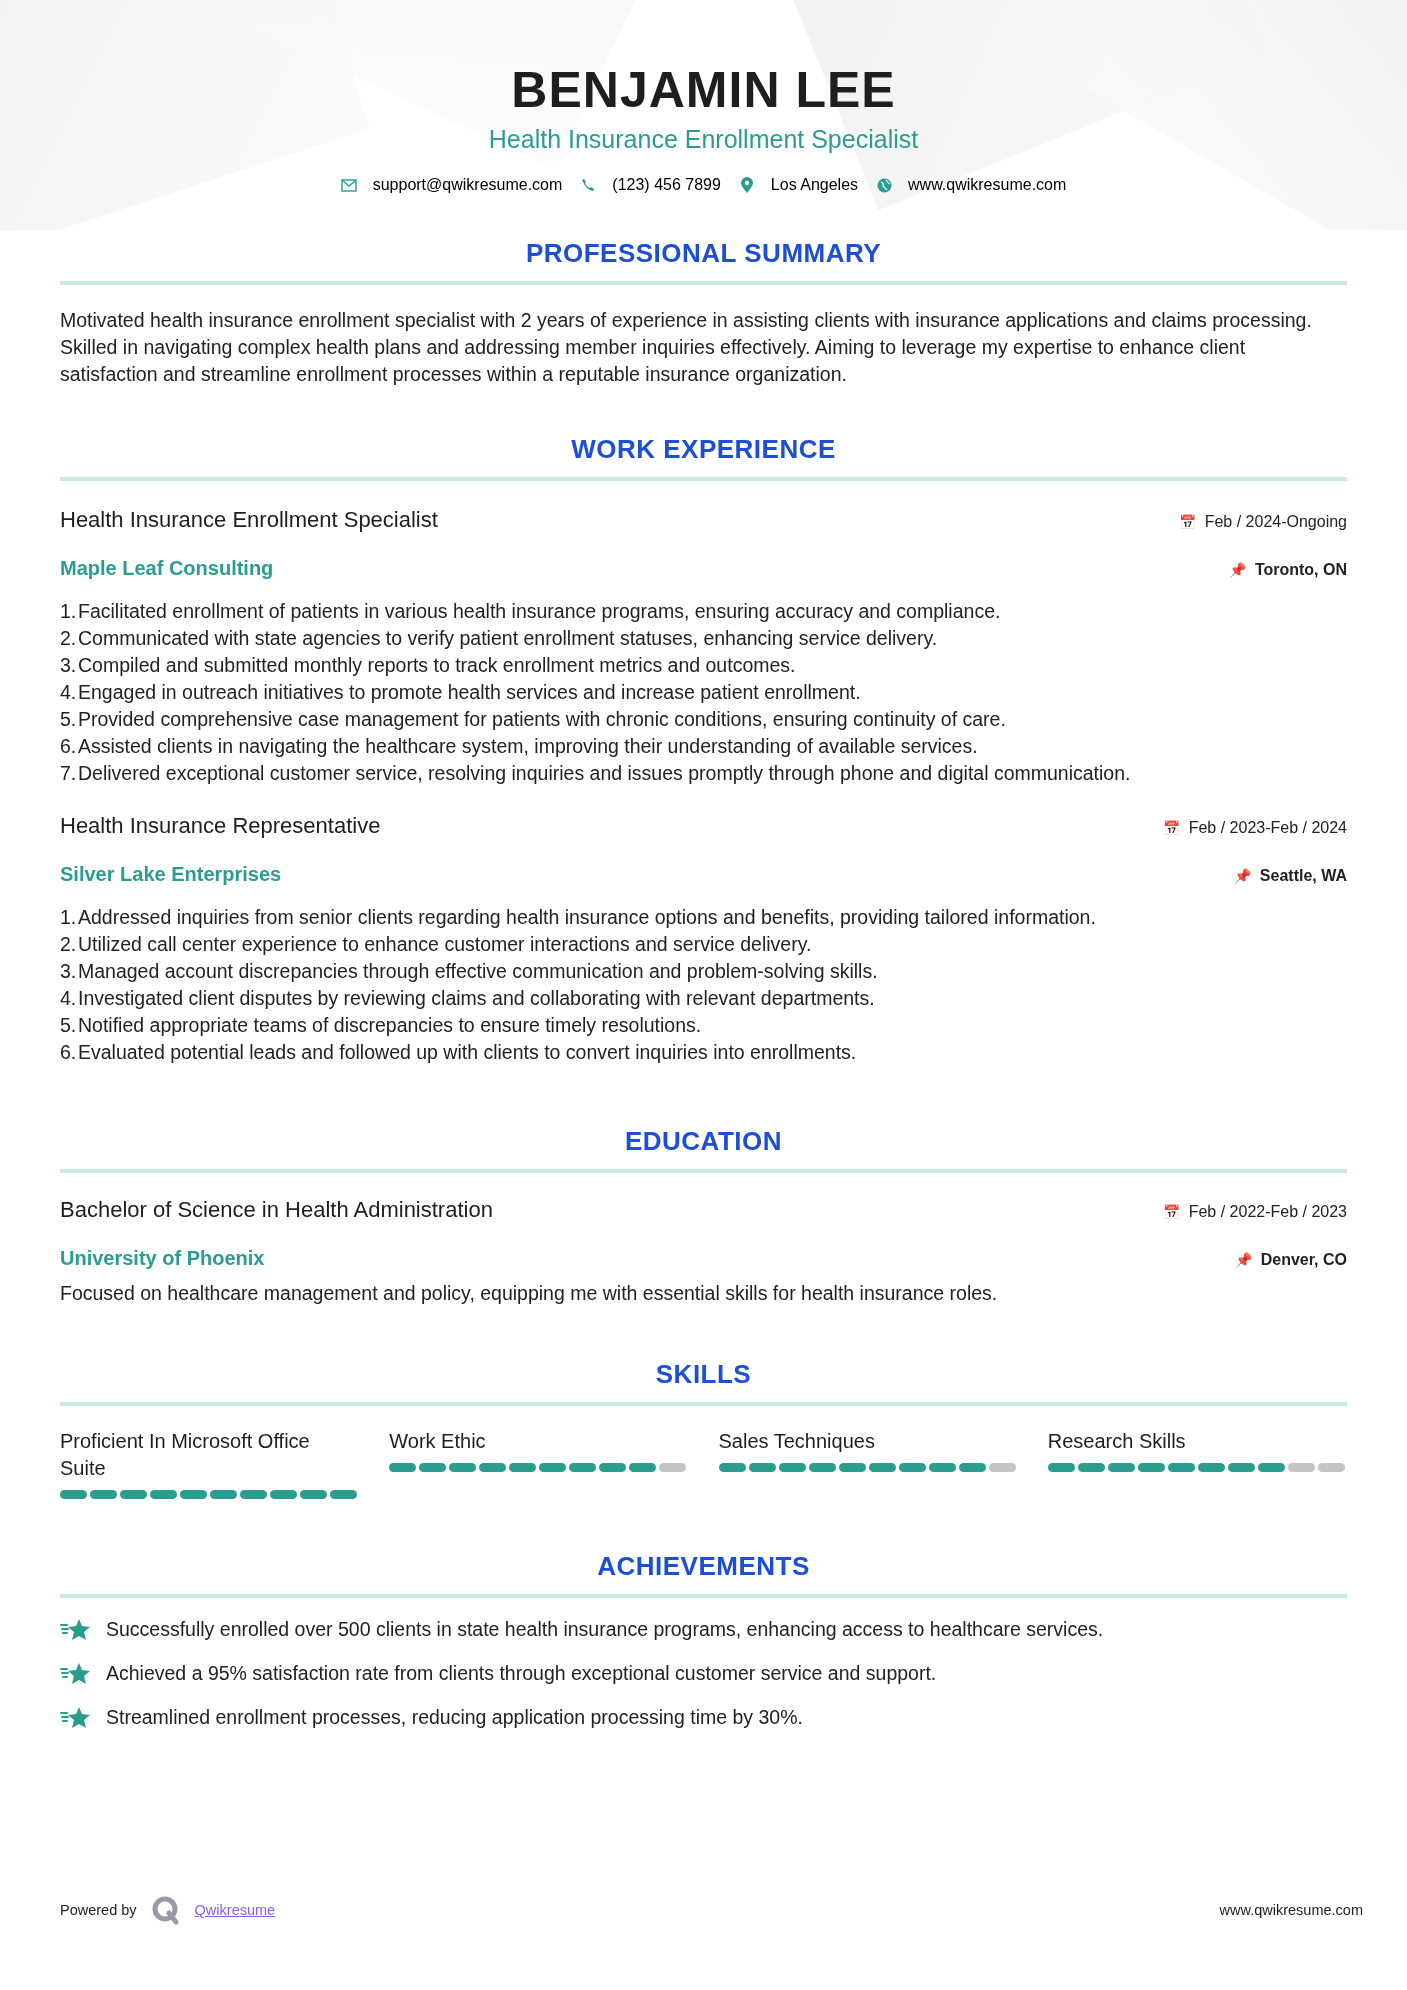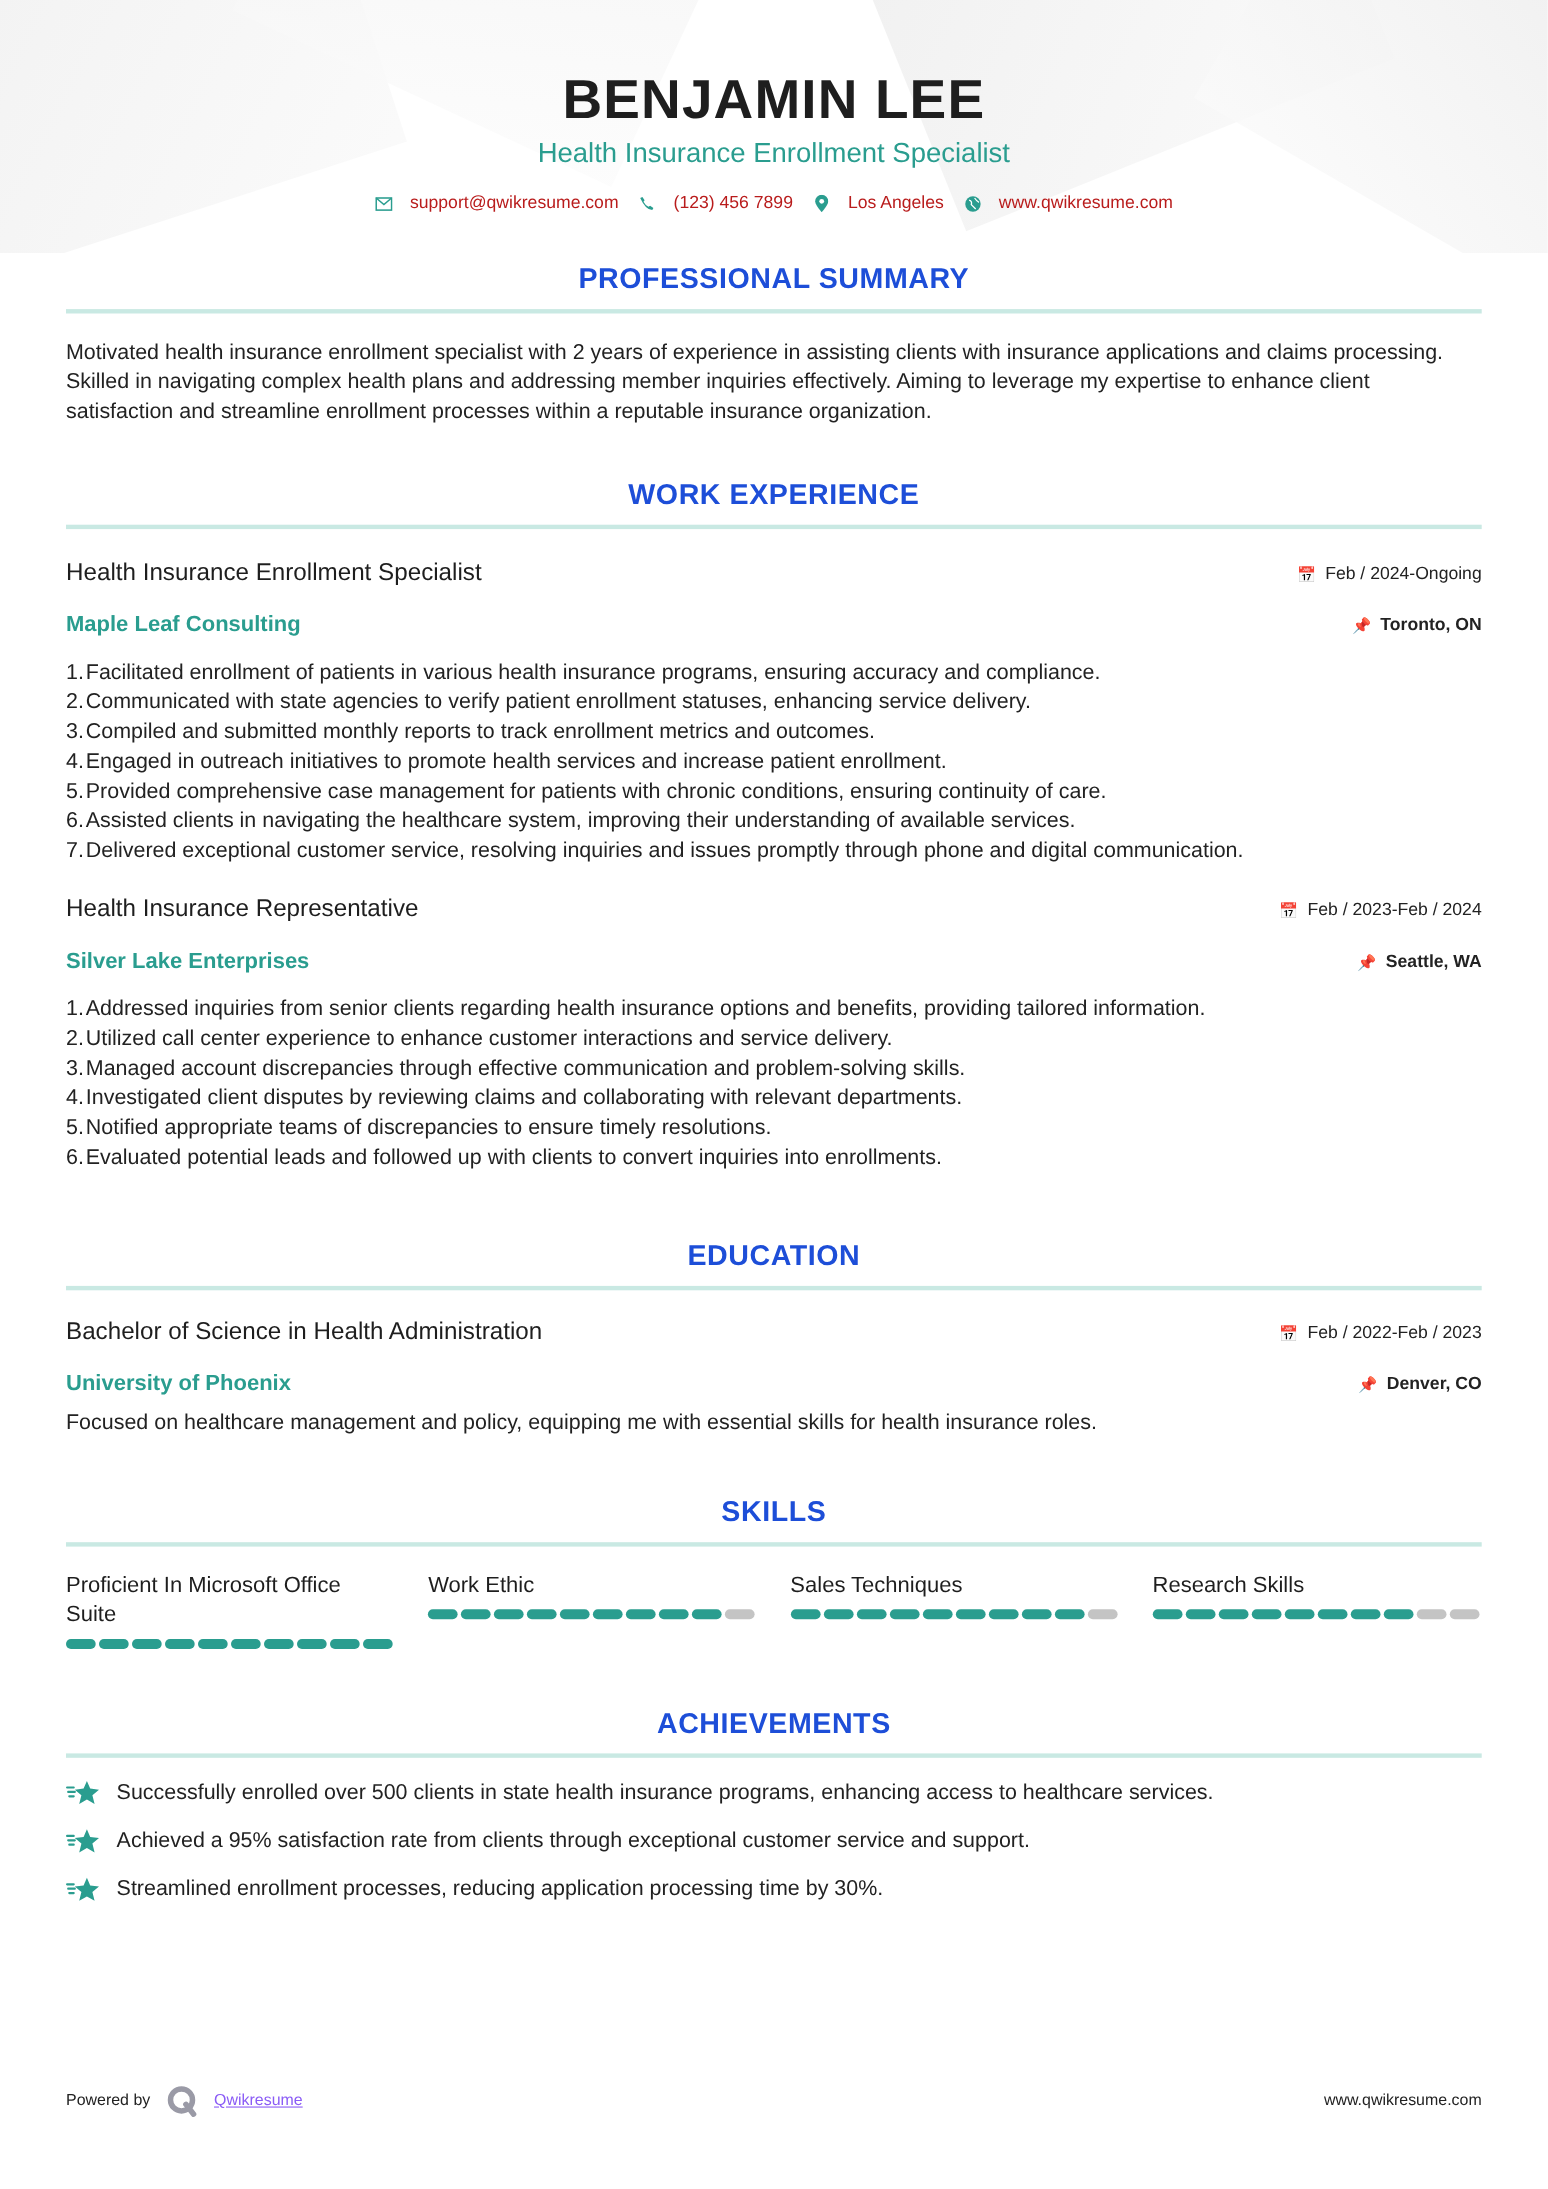--- a/index.html
+++ b/index.html
@@ -4,21 +4,21 @@
 <style>
   * { box-sizing: border-box; margin: 0; padding: 0; }
   html, body { width: 1407px; height: 1990px; background: #ffffff; }
   body { font-family: "Liberation Sans", "DejaVu Sans", sans-serif; color: #222; position: relative; overflow: hidden; }
   .bg-deco { position: absolute; left: 0; top: 0; width: 1407px; height: 230px; overflow: hidden; z-index: 0; }
   .bg-deco .shape { position: absolute; background: linear-gradient(135deg, #eeeeee, #f9f9f9); opacity: 0.8; }
   .page { position: relative; z-index: 1; padding: 0 60px; }
   .header { text-align: center; padding-top: 62px; }
   .name { font-size: 50px; font-weight: 700; letter-spacing: 1px; color: #1e1e1e; line-height: 56px; }
   .title { font-size: 25px; color: #2a9d8f; margin-top: 6px; line-height: 30px; }
-  .contacts { display: flex; justify-content: center; align-items: center; margin-top: 22px; font-size: 16px; color: #b91c1c; }
+  .contacts { display: flex; justify-content: center; align-items: center; margin-top: 22px; font-size: 16px; color: #000000; }
   .contact { display: flex; align-items: center; margin: 0 9px; }
   .contact .ic { color: #2a9d8f; margin-right: 16px; font-size: 15px; display: inline-flex; width: 16px; justify-content: center; }
   .section-head { text-align: center; font-size: 26px; font-weight: 700; color: #1d4ed8; letter-spacing: 0.5px; }
   .section-rule { height: 4px; background: #c9e9e3; margin-top: 12px; }
   .summary { font-size: 19.5px; line-height: 27px; margin-top: 22px; color: #222; }
   .sec { margin-top: 46px; }
   .job { margin-top: 26px; position: relative; }
   .job-row { display: flex; justify-content: space-between; align-items: baseline; }
   .job-title { font-size: 22px; color: #1e1e1e; }
   .job-company { font-size: 20px; color: #2a9d8f; }
@@ -31,21 +31,21 @@
   .edu-desc { font-size: 19.5px; line-height: 27px; margin-top: 10px; }
   .skills { display: flex; margin-top: 22px; gap: 30px; }
   .skill { width: 300px; }
   .skill-name { font-size: 20px; line-height: 27px; color: #1e1e1e; }
   .skill-bar { display: flex; gap: 3px; margin-top: 8px; }
   .seg { width: 27px; height: 9px; border-radius: 5px; background: #2a9d8f; }
   .seg.off { background: #c4c4c4; }
   .achievements { margin-top: 18px; }
   .ach { display: flex; align-items: center; font-size: 19.5px; line-height: 27px; margin-bottom: 17px; }
   .ach .star { width: 32px; height: 26px; margin-right: 14px; flex-shrink: 0; }
-  .footer { position: absolute; left: 60px; right: 60px; top: 1895px; display: flex; justify-content: space-between; align-items: center; font-size: 14.5px; color: #222; }
+  .footer { position: absolute; left: 60px; right: 44px; top: 1895px; display: flex; justify-content: space-between; align-items: center; font-size: 14.5px; color: #222; }
   .powered { display: flex; align-items: center; }
   .powered .q-logo { margin: 0 14px; width: 30px; height: 30px; }
   .powered a { color: #8b5cf6; text-decoration: underline; }
 </style>
 </head>
 <body>
 
 <div class="bg-deco">
   <div class="shape" style="left:-80px;top:-60px;width:420px;height:260px;transform:rotate(-18deg);"></div>
   <div class="shape" style="left:240px;top:-120px;width:380px;height:220px;transform:rotate(25deg);background:linear-gradient(160deg,#f2f2f2,#fcfcfc);"></div>

